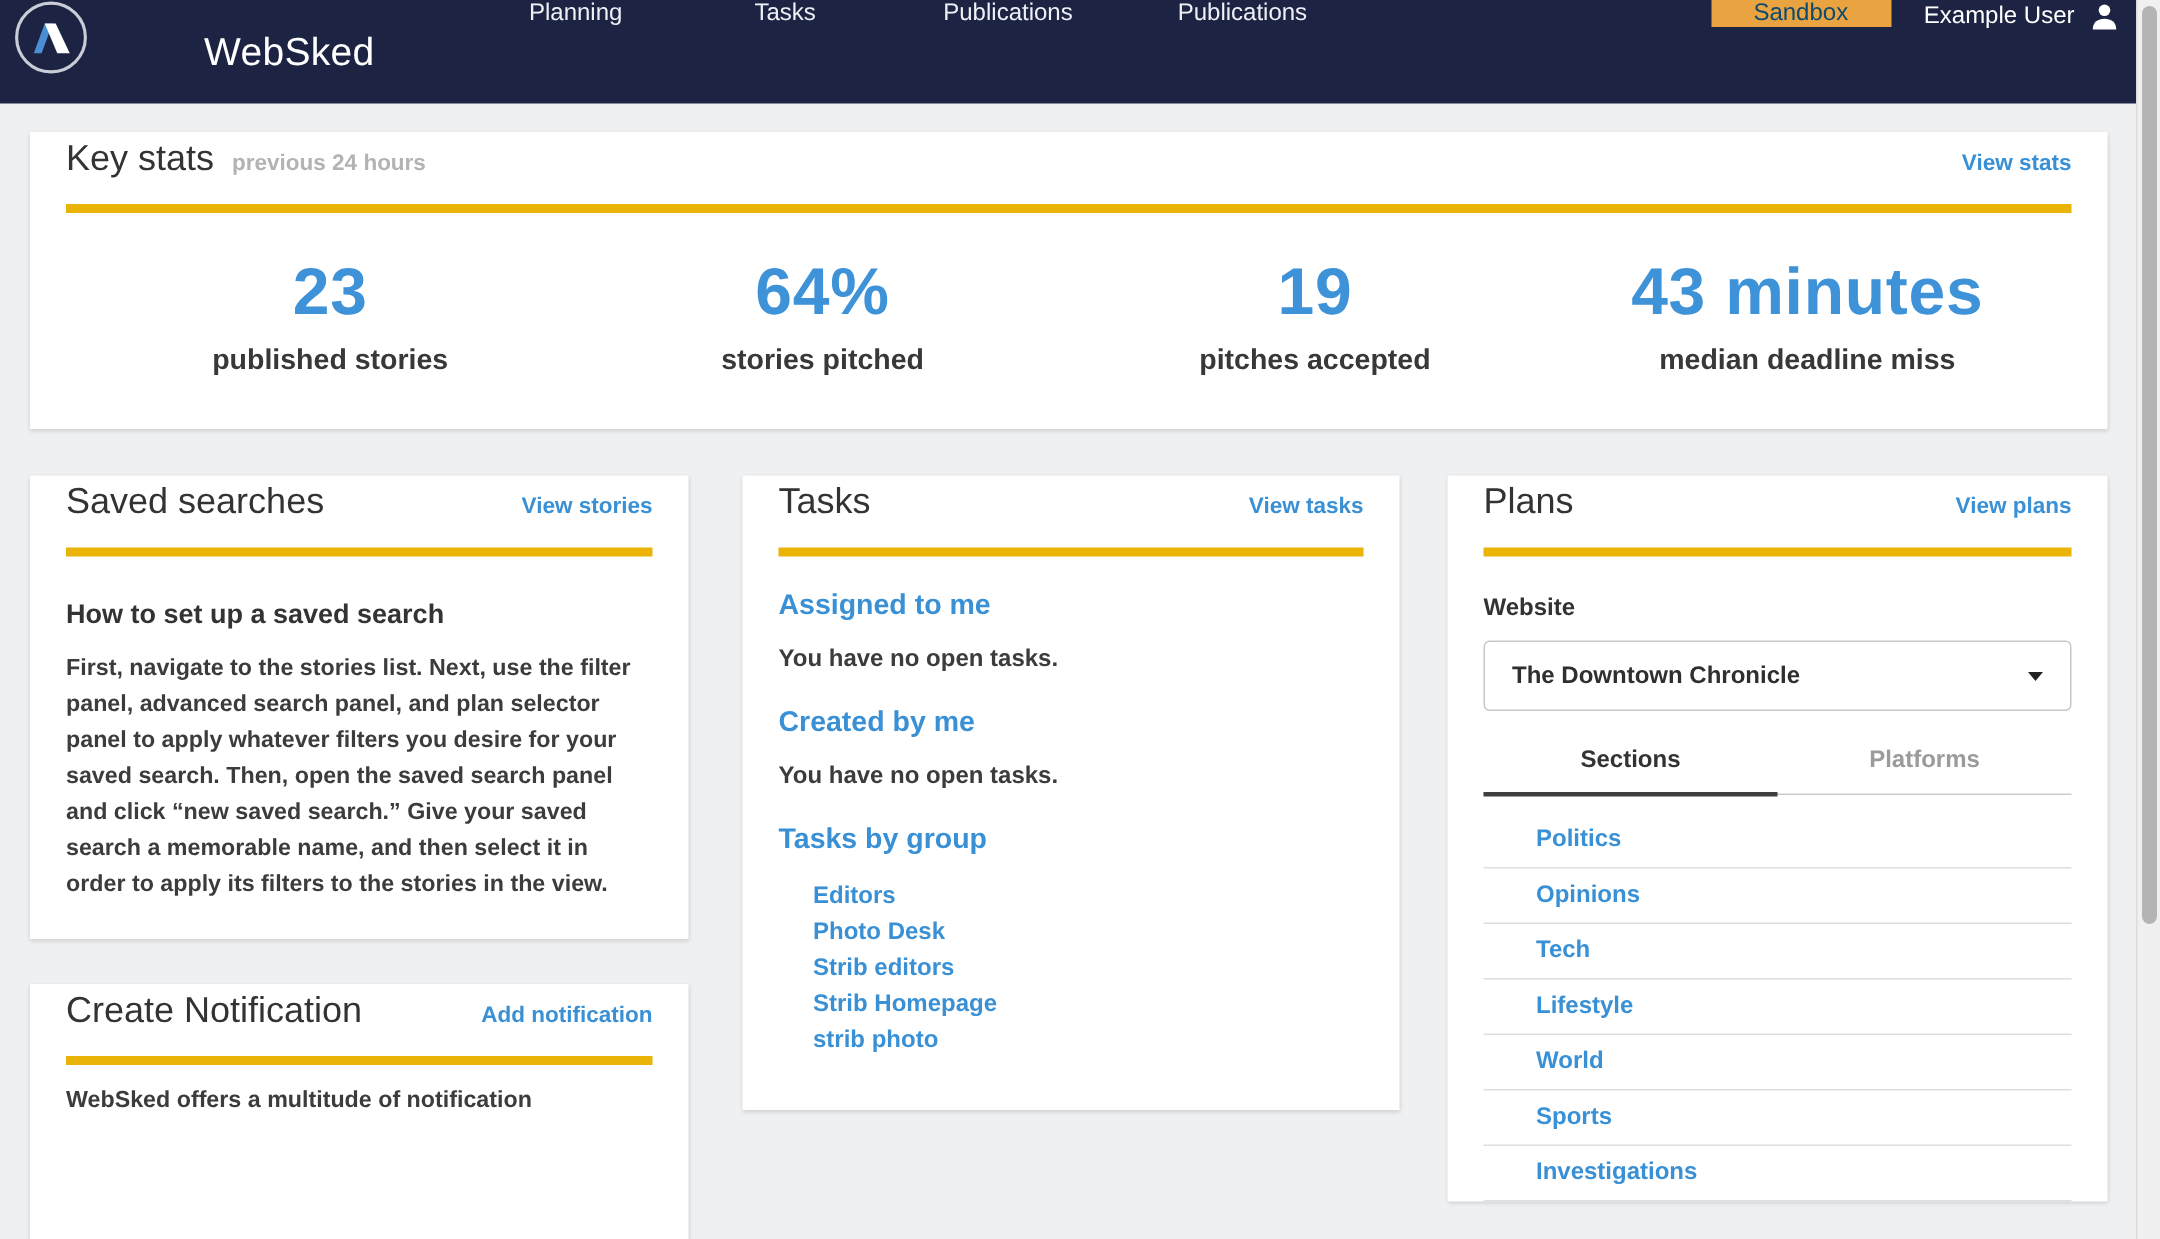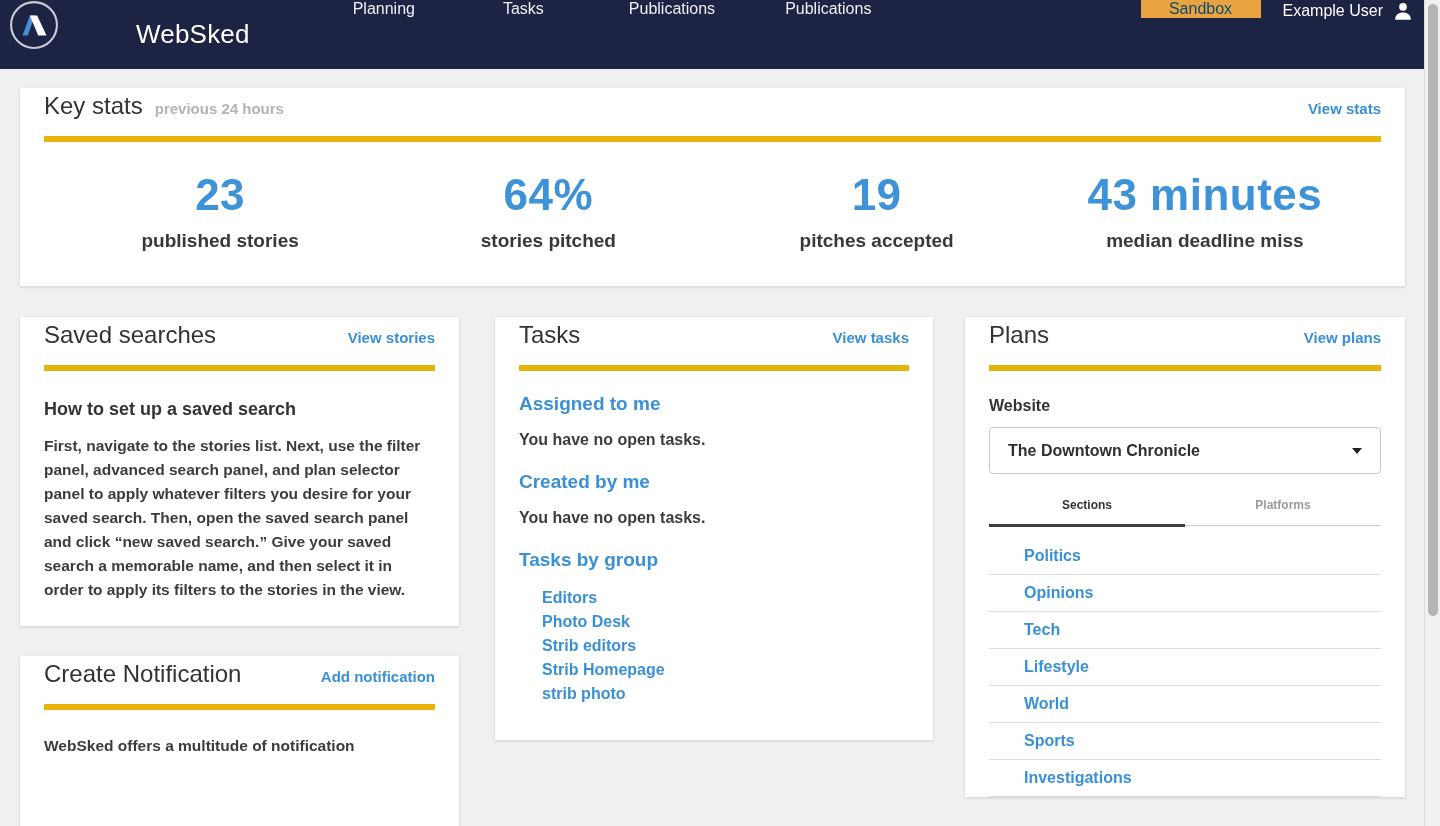--- a/index.html
+++ b/index.html
@@ -60,21 +60,21 @@
   .group-list li { font-size:16px; font-weight:700; color:#3a90d5; line-height:24px; cursor:pointer; }
 
   
   .website-label { margin-top:26px; font-size:16px; font-weight:700; color:#333; }
   .select-box { margin-top:12px; height:47px; border:1px solid #c7c7c7; border-radius:4px;
     display:flex; align-items:center; padding:0 18px; cursor:pointer; background:#fff;gap:32px; }
   .select-value { font-size:16px; font-weight:600; color:#2f2f2f; flex:1; }
   .caret { width:0; height:0; border-left:5px solid transparent;
     border-right:5px solid transparent; border-top:6px solid #222; }
   .plans-tabs { display:flex; margin-top:24px; border-bottom:1px solid #ccc; }
-  .plans-tab { flex:1; text-align:center; padding-bottom:13px; font-size:12px;
+  .plans-tab { flex:1; text-align:center; padding-bottom:13px; font-size:16px;
     font-weight:700; color:#9b9b9b; position:relative; cursor:pointer; }
   .plans-tab.active { color:#333; }
   .plans-tab.active::after { content:""; position:absolute; left:0; right:0; bottom:-2px;
     height:3px; background:#3f3f3f; }
   .section-list { list-style:none; margin-top:12px; }
   .section-list li { height:37px; display:flex; align-items:center; padding-left:35px;
     font-size:16px; font-weight:700; color:#3a90d5; border-bottom:1px solid #dddddd; cursor:pointer; }
 
   .mt30 { margin-top:30px; }
   .cn-card { height:200px; overflow:hidden; }
@@ -158,21 +158,21 @@
         </div>
       </div>
 
       <div class="card mt30 cn-card">
         <div class="card-head">
           <span class="card-title">Create Notification</span>
           <span class="head-spacer"></span>
           <a class="view-link">Add notification</a>
         </div>
         <div class="card-body">
-          <p class="cn-body" style="margin-top:24px">WebSked offers a multitude of notification</p>
+          <p class="cn-body" style="margin-top:12px">WebSked offers a multitude of notification</p>
         </div>
       </div>
     </div>
 
     <div class="col-mid">
       <div class="card">
         <div class="card-head">
           <span class="card-title">Tasks</span>
           <span class="head-spacer"></span>
           <a class="view-link">View tasks</a>

